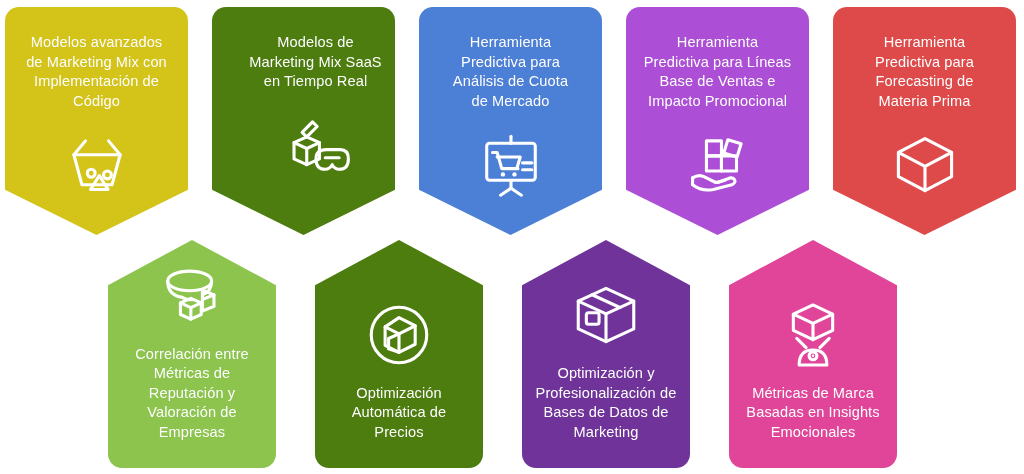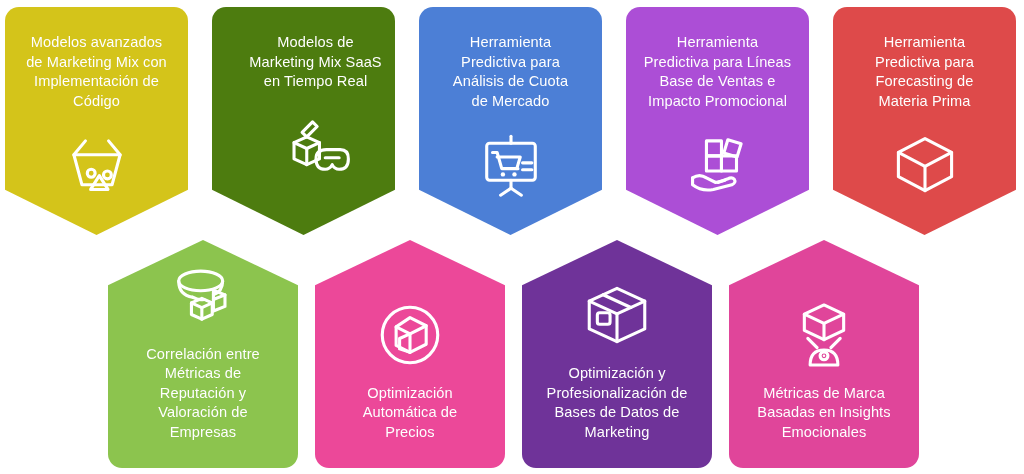--- a/index.html
+++ b/index.html
@@ -26,21 +26,21 @@
     width:183px;height:228px;
     padding:26px 12px 0 12px;
     justify-content:flex-start;
     -webkit-clip-path:polygon(0% 0%,100% 0%,100% 80.2%,50% 100%,0% 80.2%);
     clip-path:polygon(0% 0%,100% 0%,100% 80.2%,50% 100%,0% 80.2%);
     border-radius:14px 14px 0 0;
   }
 
   
   .card.bot{
-    width:190px;height:228px;
+    width:168px;height:228px;
     padding:0 12px 26px 12px;
     justify-content:flex-end;
     -webkit-clip-path:polygon(50% 0%,100% 19.8%,100% 100%,0% 100%,0% 19.8%);
     clip-path:polygon(50% 0%,100% 19.8%,100% 100%,0% 100%,0% 19.8%);
     border-radius:0 0 14px 14px;
   }
 
   .card-label{
     position:relative;
     z-index:2;
@@ -190,21 +190,21 @@
         <path d="M31 42 L31 52"></path>
       </svg>
     </div>
     <div class="card-label">Correlación entre
 Métricas de
 Reputación y
 Valoración de
 Empresas</div>
   </div>
 
-  <div class="card bot" id="c6" style="background: #ec4899;">
+  <div class="card bot" id="c6" style="background: #4d7c0f;">
     <div class="icon">
       <svg viewBox="0 0 64 64">
         <circle cx="32" cy="32" r="24"></circle>
         <path d="M32 17 L46 24 L46 40 L32 47 L20 41 L20 25 Z"></path>
         <path d="M20 25 L32 31 L46 24"></path>
         <path d="M32 31 L32 47"></path>
         <path d="M32 31 L23 35 L23 44 L32 47"></path>
       </svg>
     </div>
     <div class="card-label">Optimización

